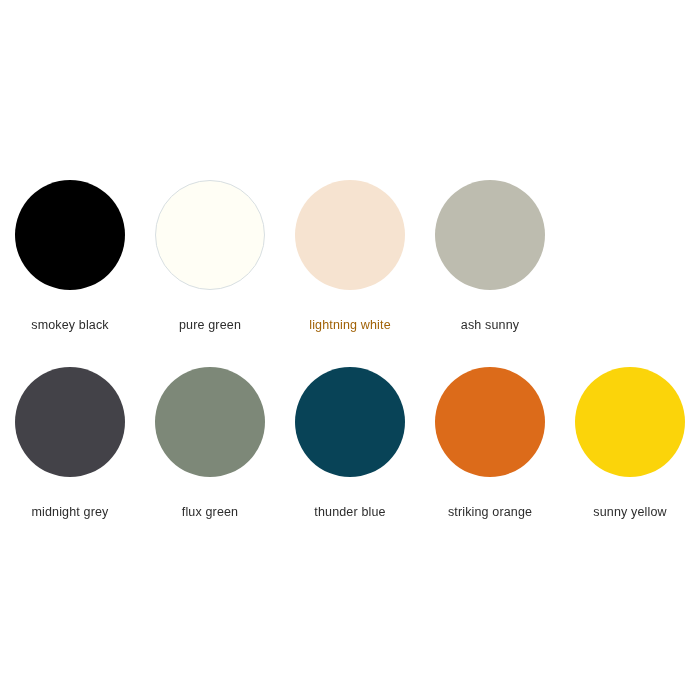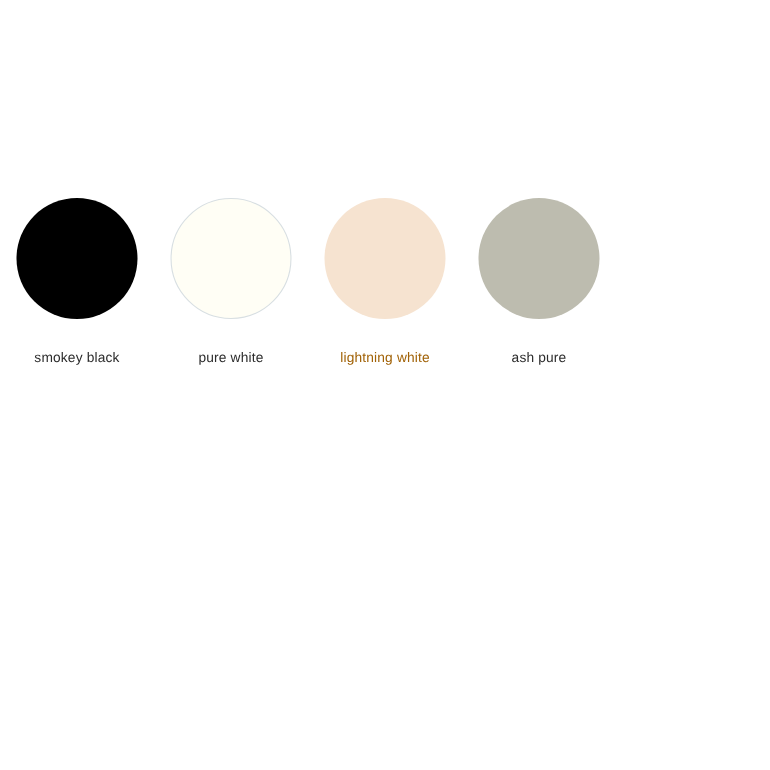--- a/index.html
+++ b/index.html
@@ -71,26 +71,48 @@
 
 <div class="palette-board">
 
   <div class="swatch-row">
     <div class="swatch">
       <div class="swatch-disc" style="background: rgb(0, 0, 0);"></div>
       <div class="swatch-label" style="color: rgb(44, 44, 44);">smokey black</div>
     </div>
     <div class="swatch">
       <div class="swatch-disc has-outline" style="background: rgb(255, 254, 245);"></div>
-      <div class="swatch-label" style="color: rgb(44, 44, 44);">pure white</div>
+      <div class="swatch-label" style="color: rgb(44, 44, 44);">pure green</div>
     </div>
     <div class="swatch">
       <div class="swatch-disc" style="background: rgb(246, 227, 208);"></div>
       <div class="swatch-label" style="color: #a16207;">lightning white</div>
     </div>
     <div class="swatch">
       <div class="swatch-disc" style="background: rgb(189, 188, 175);"></div>
-      <div class="swatch-label" style="color: rgb(44, 44, 44);">ash pure</div>
+      <div class="swatch-label" style="color: rgb(44, 44, 44);">ash sunny</div>
     </div>
   </div>
 
+  <div class="swatch-row">
+    <div class="swatch">
+      <div class="swatch-disc" style="background: rgb(67, 66, 72);"></div>
+      <div class="swatch-label" style="color: rgb(44, 44, 44);">midnight grey</div>
+    </div>
+    <div class="swatch">
+      <div class="swatch-disc" style="background: rgb(125, 136, 120);"></div>
+      <div class="swatch-label" style="color: rgb(44, 44, 44);">flux green</div>
+    </div>
+    <div class="swatch">
+      <div class="swatch-disc" style="background: rgb(8, 67, 87);"></div>
+      <div class="swatch-label" style="color: rgb(44, 44, 44);">thunder blue</div>
+    </div>
+    <div class="swatch">
+      <div class="swatch-disc" style="background: rgb(220, 107, 26);"></div>
+      <div class="swatch-label" style="color: rgb(44, 44, 44);">striking orange</div>
+    </div>
+    <div class="swatch">
+      <div class="swatch-disc" style="background: rgb(251, 212, 10);"></div>
+      <div class="swatch-label" style="color: rgb(44, 44, 44);">sunny yellow</div>
+    </div>
+  </div>
 
 </div>
 
 </body></html>

